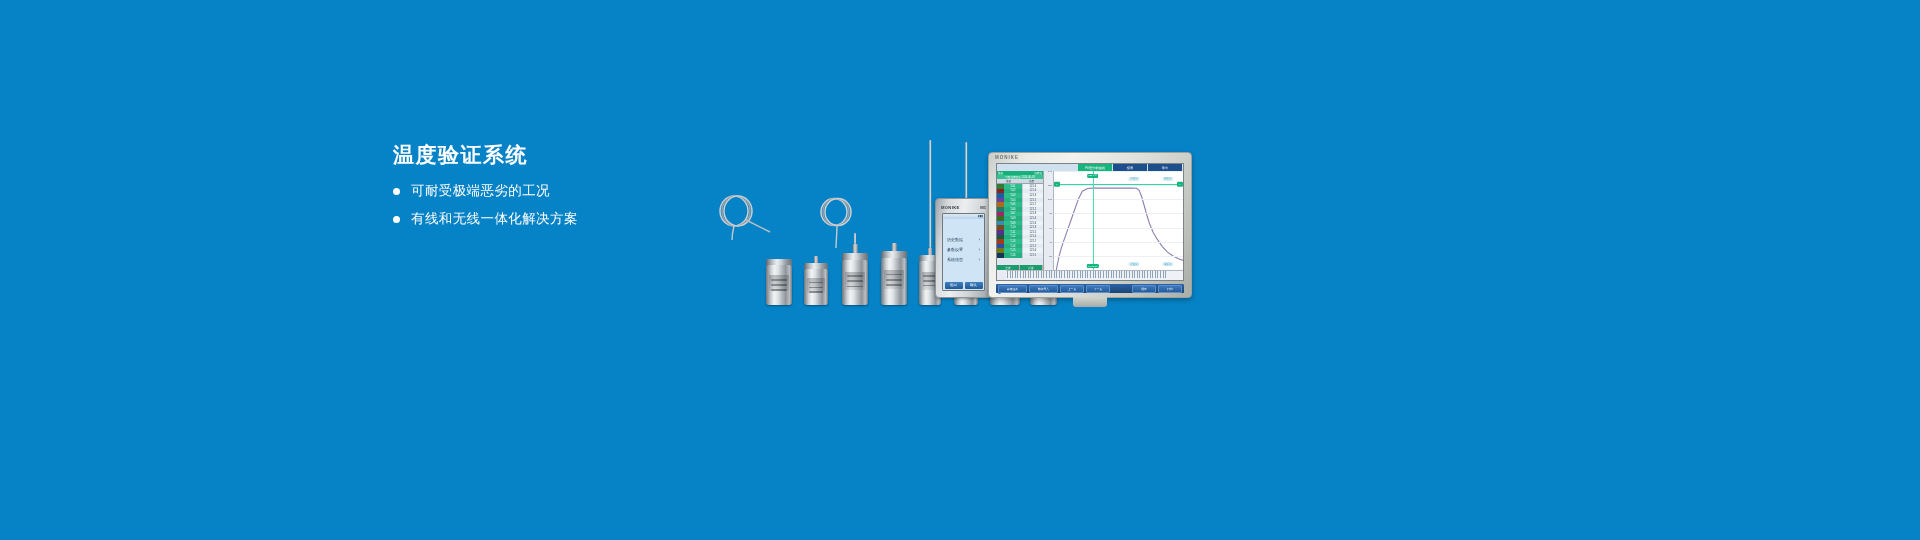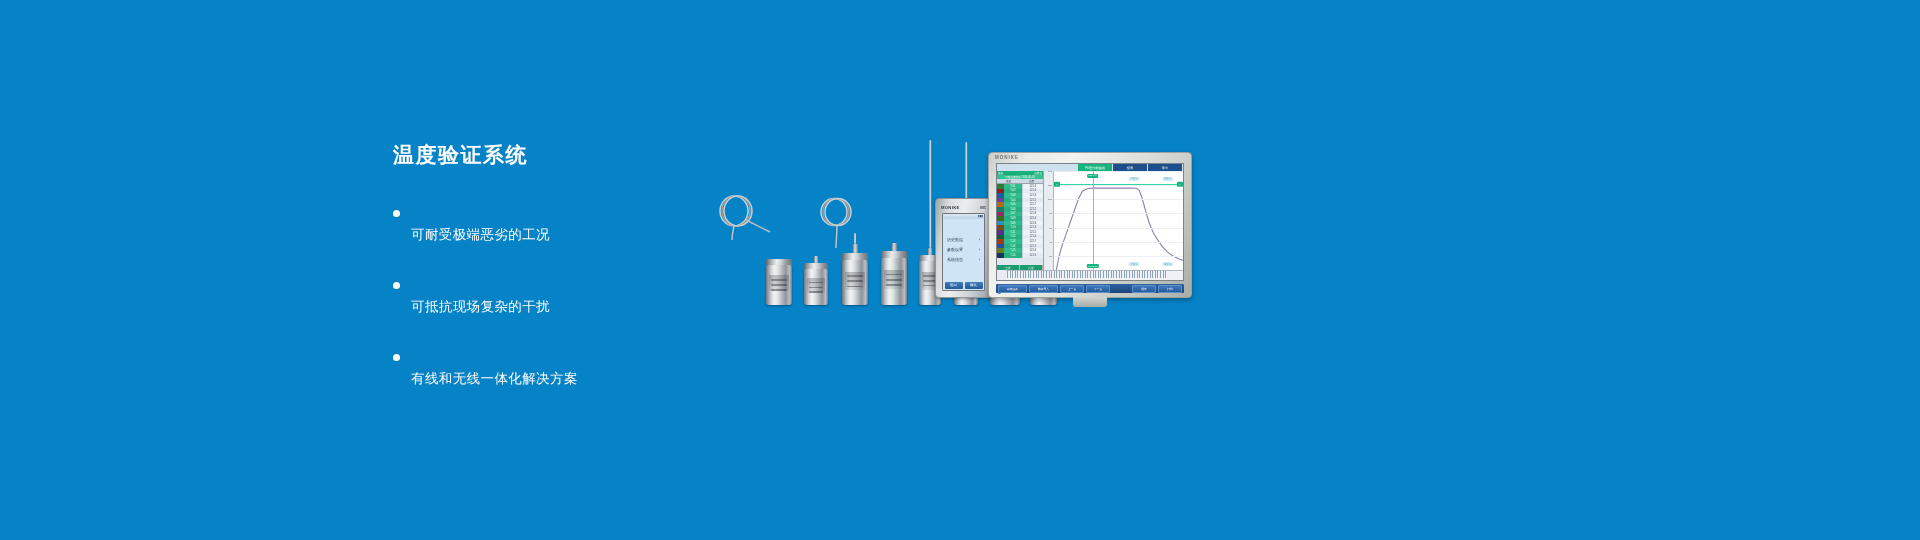--- a/index.html
+++ b/index.html
@@ -20,21 +20,21 @@
     font-size:13.5px;color:#eaf6ff;letter-spacing:.3px;
     line-height:18px;margin:0 0 18px 0;white-space:nowrap;font-weight:400;
   }
   .bullet{
     display:flex;align-items:center;margin-bottom:10px;white-space:nowrap;
   }
   .bullet .dot{
     width:7px;height:7px;border-radius:50%;background:#ffffff;
     margin-right:11px;flex:0 0 auto;
   }
-  .bullet .btxt{font-size:13.5px;color:#ffffff;letter-spacing:.4px;line-height:18px;margin-top:44px;}
+  .bullet .btxt{font-size:13.5px;color:#ffffff;letter-spacing:.4px;line-height:18px;}
 
   
   #products{position:absolute;left:700px;top:120px;width:520px;height:185px;}
 
   .logger{position:absolute;bottom:0;}
   .body{
     position:absolute;bottom:0;left:0;border-radius:2px 2px 3px 3px;
     background:linear-gradient(90deg,
       #6f757a 0%, #9aa0a5 9%, #cfd4d7 20%, #f1f3f4 32%,
       #dfe3e6 46%, #b7bdc2 60%, #8e949a 76%, #b9bfc4 90%, #767c82 100%);
@@ -204,24 +204,20 @@
 <body>
 
 <div id="stage">
 
   <div id="textblock">
     <div id="title">温度验证系统</div>
 
     <div class="bullet">
       <span class="dot"></span>
       <span class="btxt">可耐受极端恶劣的工况</span>
-    </div>
-    <div class="bullet">
-      <span class="dot"></span>
-      <span class="btxt">可抵抗现场复杂的干扰</span>
     </div>
     <div class="bullet">
       <span class="dot"></span>
       <span class="btxt">有线和无线一体化解决方案</span>
     </div>
   </div>
 
   <div id="products">
 
     <div class="coil" style="left:10px;top:74px;">

